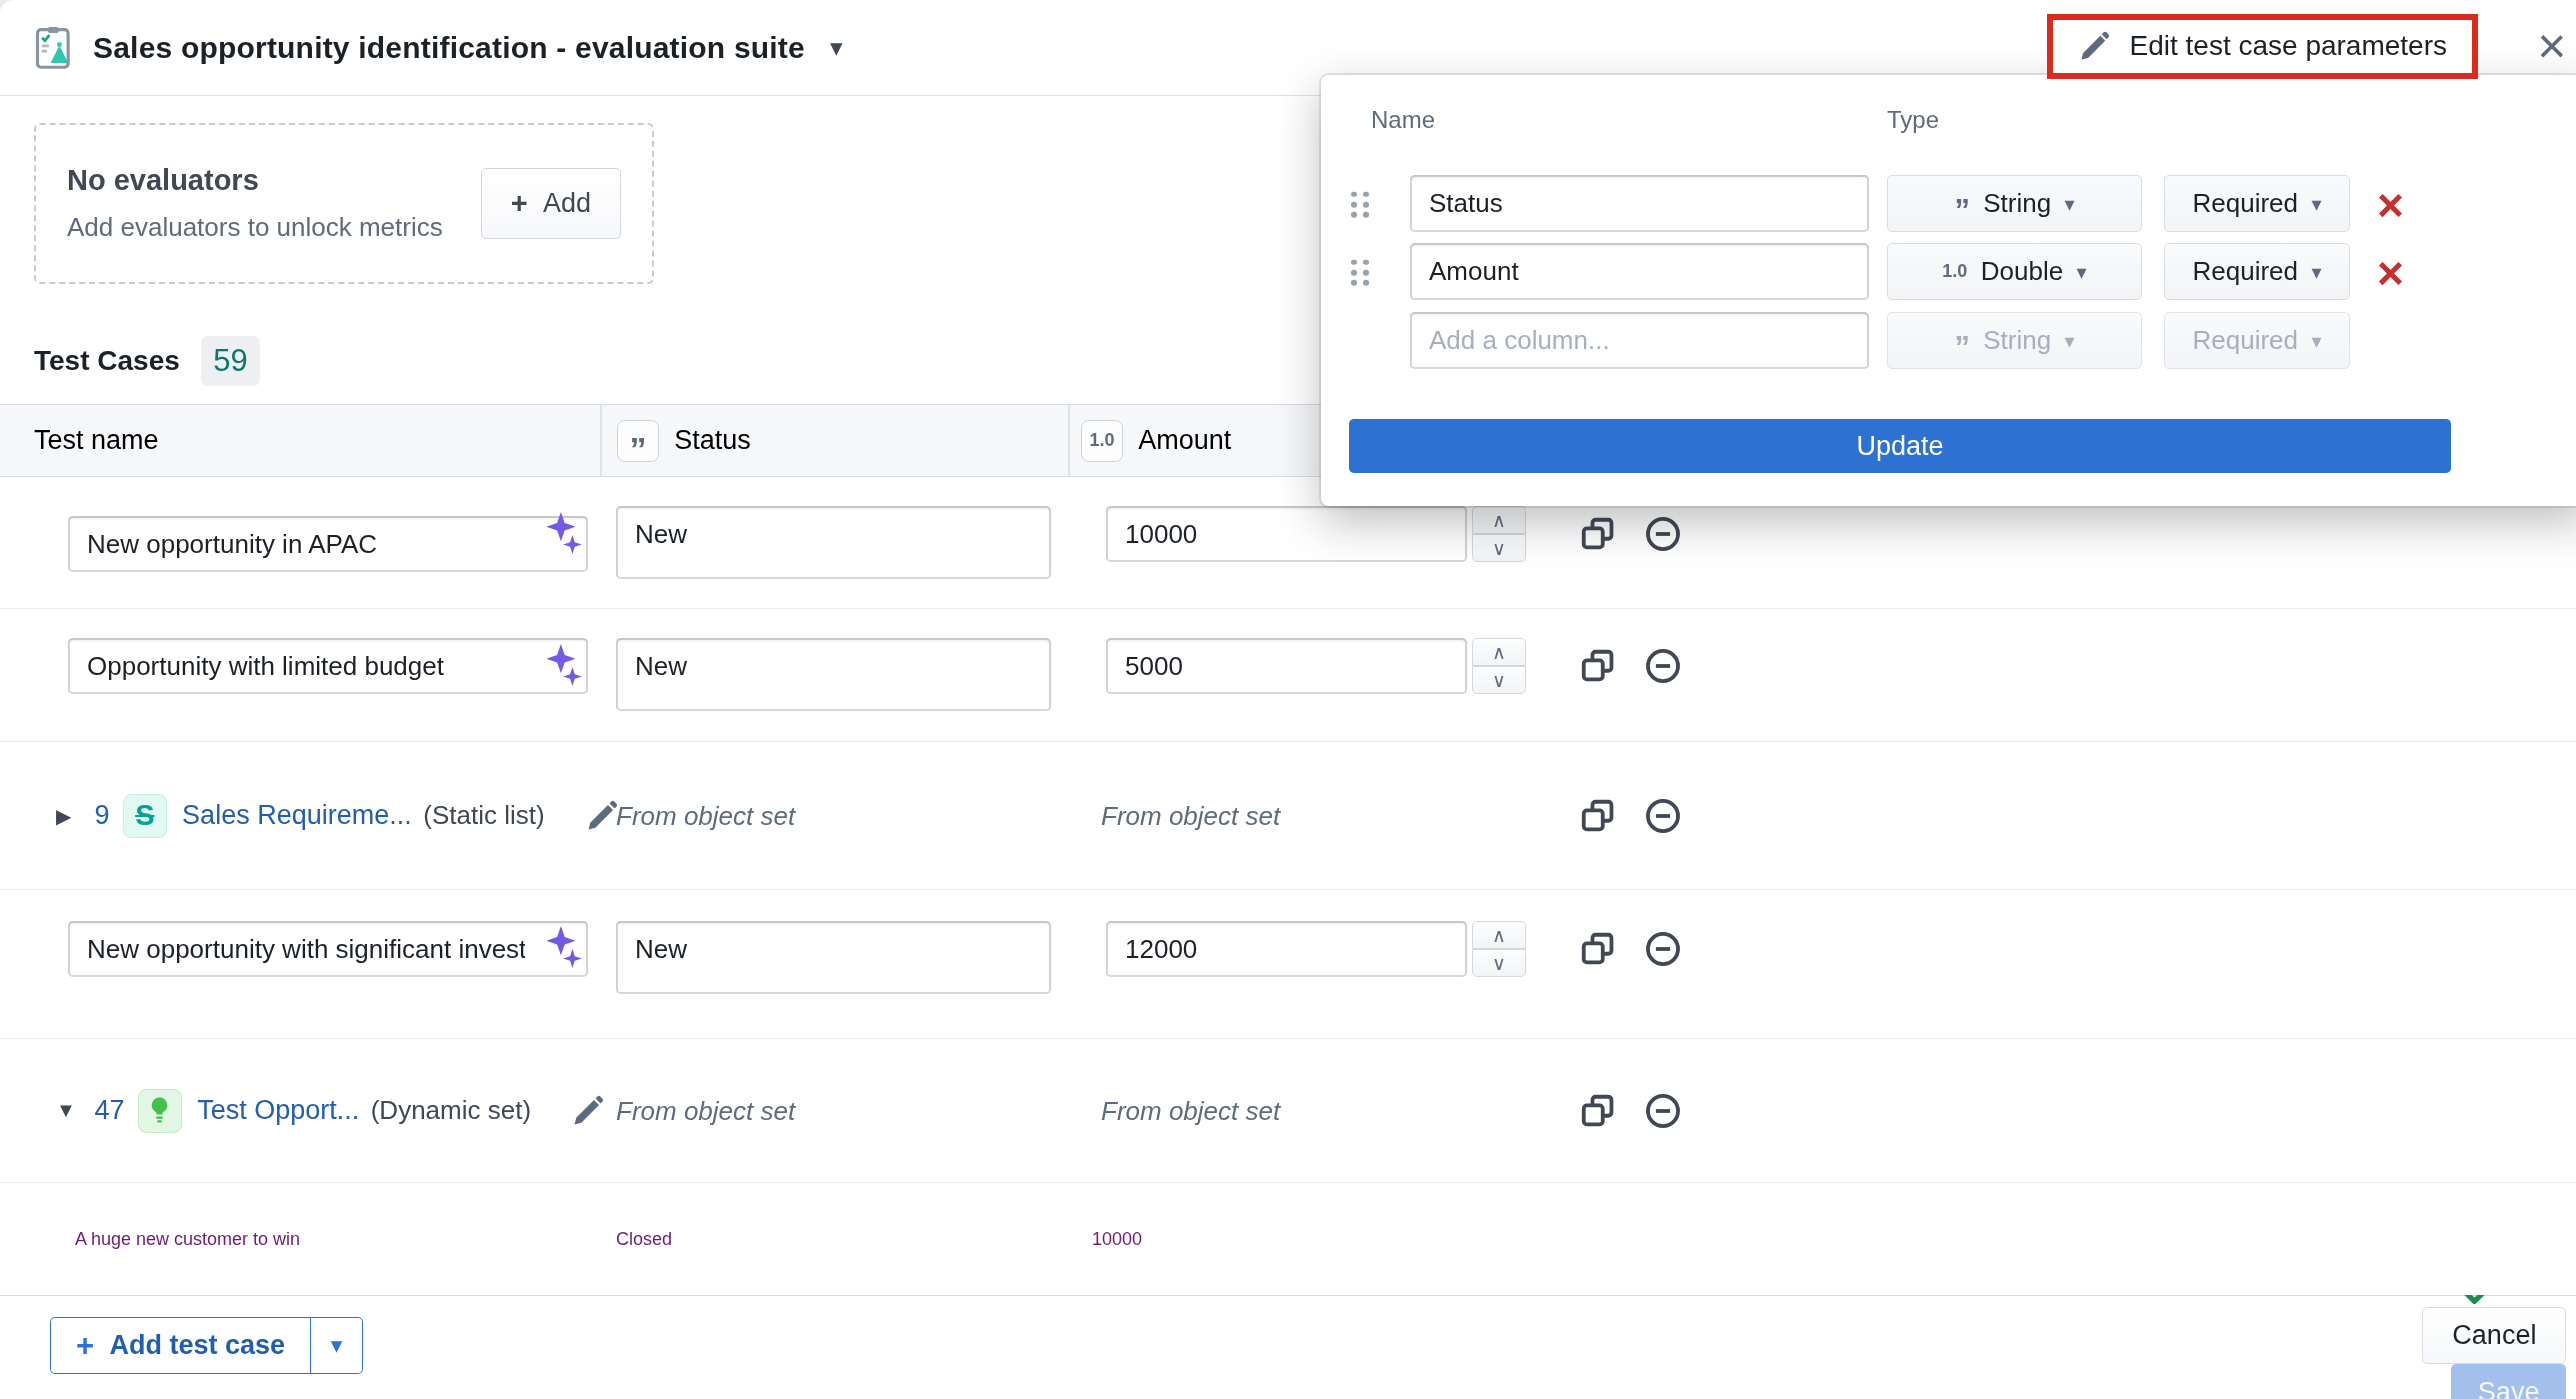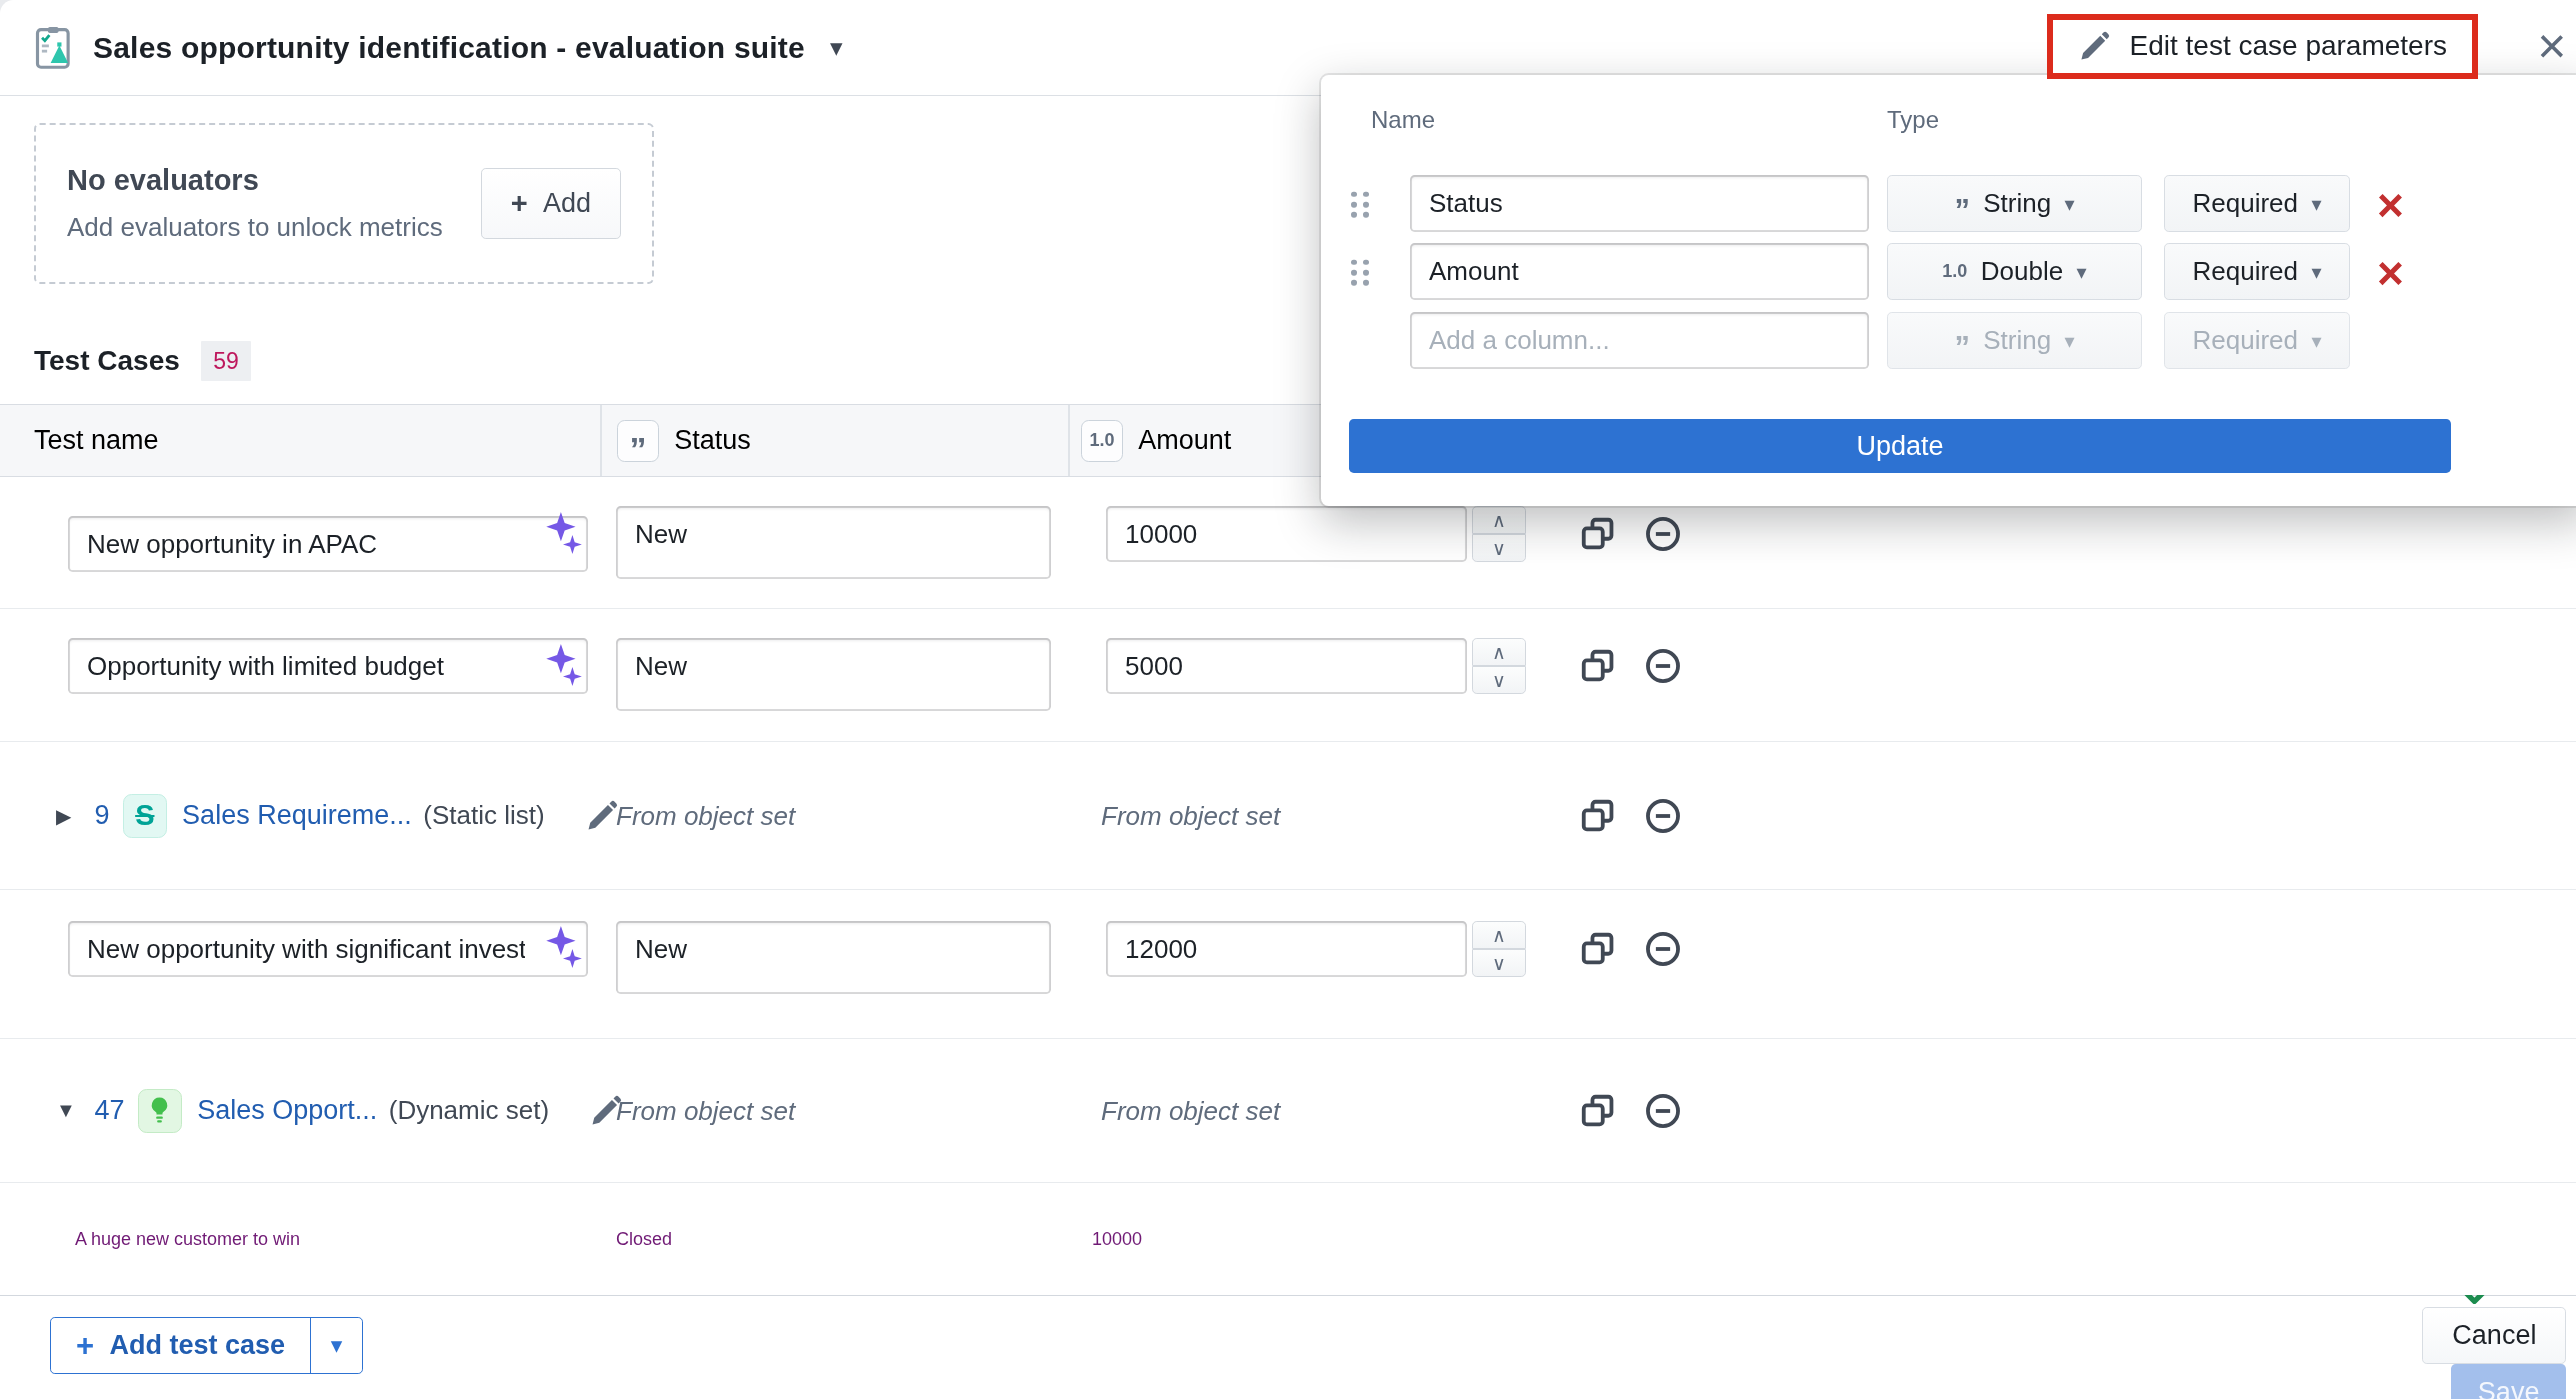--- a/index.html
+++ b/index.html
@@ -50,22 +50,22 @@
     display: flex; align-items: center; gap: 15.3px;
     padding: 19px 29px; background: linear-gradient(#ffffff,#f7f8fa);
     border: 1.9px solid #D3D8DE; border-radius: 4.8px;
     font-family: inherit; font-size: 27px; color: #404854; cursor: pointer;
   }
   .plus-glyph { font-size: 29px; font-weight: 700; color: #404854; line-height: 1; }
   
   .tc-head { margin: 57px 0 0 34px; height: 40px; display: flex; align-items: center; gap: 21px; }
   .tc-title { font-size: 28px; font-weight: 700; }
   .tc-badge {
-    background: #EDEFF2; border-radius: 1px; padding: 6.7px 12.4px;
-    font-size: 23px; color: #be185d;
+    background: #EDEFF2; border-radius: 7px; padding: 6.7px 12.4px;
+    font-size: 31px; color: #0f766e;
   }
   
   .thead {
     margin-top: 23px; height: 73px; position: relative;
     background: #F6F7F9;
     border-top: 1.9px solid #D9DDE3; border-bottom: 1.9px solid #D9DDE3;
   }
   .thead .vline { position: absolute; top: 0; bottom: 0; width: 1.9px; background: #DFE3E8; }
   .th-group { position: absolute; top: 0; height: 100%; display: flex; align-items: center; gap: 15.3px; }
   .th-label { font-size: 27px; color: #000000; }
@@ -396,21 +396,21 @@
     <div class="obj-cluster">
       <span class="row-caret">▼</span>
       <span class="obj-count">47</span>
       <span class="obj-chip green">
         <svg width="29" height="31" viewBox="0 0 24 26">
           <path d="M12 2 a6.5 6.5 0 0 1 3.4 12 c-.6.4-.9.8-.9 1.4 v1 h-5 v-1 c0-.6-.3-1-.9-1.4 A6.5 6.5 0 0 1 12 2 Z" fill="#43BF4D"></path>
           <rect x="9.2" y="18" width="5.6" height="2" rx="1" fill="#43BF4D"></rect>
           <rect x="10" y="21.2" width="4" height="1.9" rx=".95" fill="#43BF4D"></rect>
         </svg>
       </span>
-      <a class="obj-link">Sales Opport...</a>
+      <a class="obj-link">Test Opport...</a>
       <span class="obj-kind">(Dynamic set)</span>
       <button class="icon-btn pencil-btn">
         <svg width="34" height="34" viewBox="0 0 24 24">
             <path d="M2.5 21.5 l1.2-4.8 L16.2 4.2 l3.6 3.6 L7.3 20.3 Z M17.3 3.1 l1.2-1.2 a1.7 1.7 0 0 1 2.4 0 l1.2 1.2 a1.7 1.7 0 0 1 0 2.4 l-1.2 1.2 Z" fill="#5F6B7C"></path>
           </svg>
       </button>
     </div>
     <span class="from-set c2">From object set</span>
     <span class="from-set c3">From object set</span>
     <button class="icon-btn copy-btn" style="top:53px">

